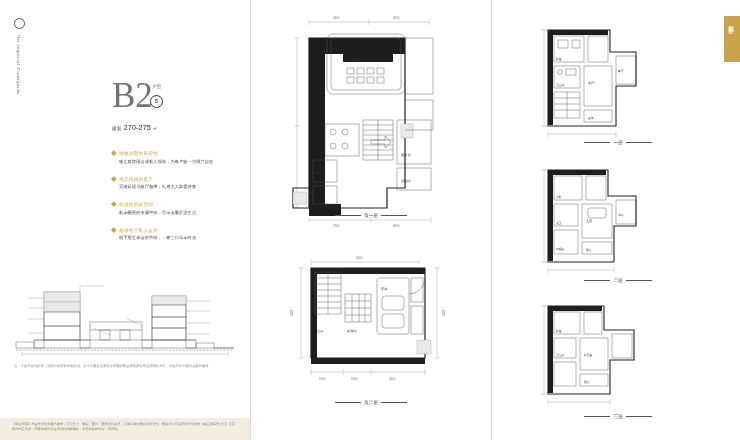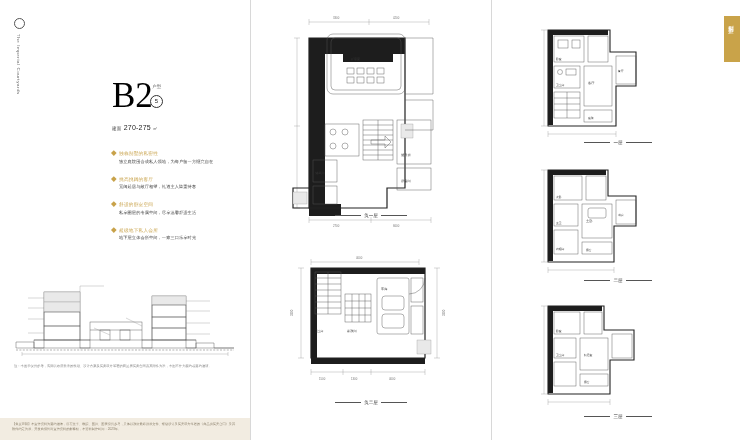--- a/index.html
+++ b/index.html
@@ -7,21 +7,21 @@
   .page{position:relative;width:740px;height:440px;background:#fff;}
 
   
   .vline{position:absolute;top:0;bottom:0;width:1px;background:#d8d8d8;}
 
   
   .left{position:absolute;left:0;top:0;width:250px;height:440px;}
   .brandmark{position:absolute;left:14px;top:18px;width:9px;height:9px;border:1px solid #555;border-radius:50%;}
   .brandtext{position:absolute;left:15px;top:34px;font-size:4.4px;letter-spacing:.6px;color:#666;
     writing-mode:vertical-rl;text-orientation:mixed;line-height:7px;white-space:nowrap;}
-  .title{position:absolute;left:112px;top:76px;font-family:"Liberation Serif",serif;font-size:35px;font-weight:400;letter-spacing:0px;color:#000000;}
+  .title{position:absolute;left:112px;top:76px;font-family:"Liberation Serif",serif;font-size:35px;font-weight:400;letter-spacing:0px;color:#737373;}
   .title-sup{position:absolute;left:152px;top:84px;font-size:4.5px;color:#555;letter-spacing:.3px;}
   .title-circle{position:absolute;left:150px;top:95px;width:11px;height:11px;border:.8px solid #333;border-radius:50%;
     font-size:6px;line-height:11px;text-align:center;color:#222;}
   .areaspec{position:absolute;left:112px;top:124px;font-size:7px;color:#222;letter-spacing:.2px;}
   .areaspec .sm{font-size:4.6px;color:#444;}
 
   .features{position:absolute;left:112px;top:150px;width:125px;}
   .feat{margin-bottom:11px;}
   .feat-h{font-size:4.7px;color:#c8a24a;letter-spacing:.2px;margin-bottom:2.5px;position:relative;padding-left:7px;}
   .feat-h:before{content:"";position:absolute;left:0;top:1px;width:3.6px;height:3.6px;background:#c8a24a;transform:rotate(45deg);}

